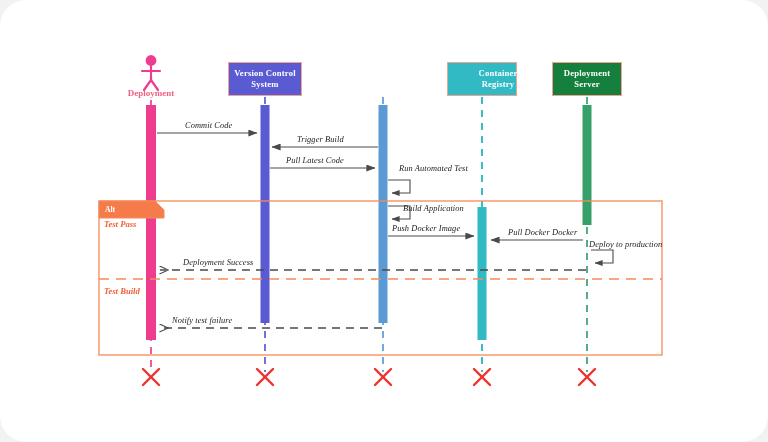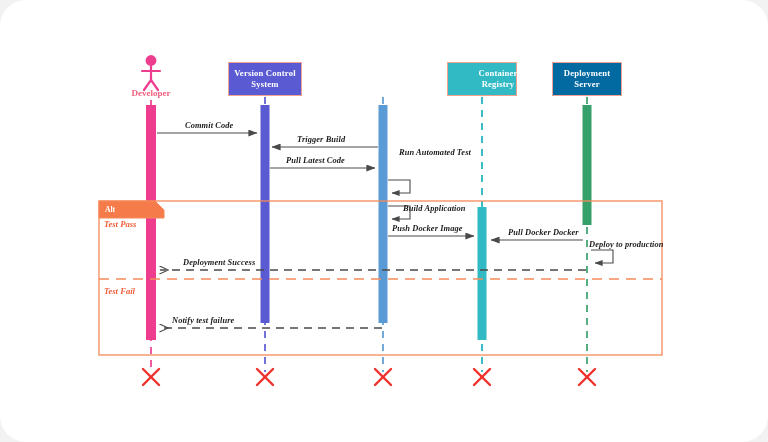--- a/index.html
+++ b/index.html
@@ -21,21 +21,21 @@
   }
   #canvas {
     position: absolute;
     left: 0; top: 0;
     width: 768px;
     height: 442px;
   }
   .lbl {
     position: absolute;
     font-family: "Liberation Serif", serif;
-    font-weight: bold;
+    font-weight: normal;
     font-style: italic;
     color: #1b1b1b;
     white-space: nowrap;
     line-height: 1;
   }
   .msg-lbl { font-size: 8.4px; letter-spacing: .1px; }
   .box {
     position: absolute;
     box-sizing: border-box;
     border: 1.2px solid #f2a28e;
@@ -170,43 +170,43 @@
         <line x1="595" y1="369" x2="579" y2="385"></line>
       </g>
     </g>
   </svg>
 
   <div class="box" style="left:228px; top:62px; width:74px; height:34px; background:#5a5ad2;">Version Control System</div>
 
 
   <div class="box" style="left:447px; top:62px; width:70px; height:34px; background:#31bac4;padding-left:32px;">Container Registry</div>
 
-  <div class="box" style="left:552px; top:62px; width:70px; height:34px; background:#0369a1;">Deployment Server</div>
-
-  <div class="actor-lbl" style="left:121px; top:88px; width:60px;">Developer</div>
+  <div class="box" style="left:552px; top:62px; width:70px; height:34px; background:#15803d;">Deployment Server</div>
+
+  <div class="actor-lbl" style="left:121px; top:88px; width:60px;">Deployment</div>
 
   <div class="lbl msg-lbl" style="left:185px; top:122px;">Commit Code</div>
 
   <div class="lbl msg-lbl" style="left:297px; top:136px;">Trigger Build</div>
 
   <div class="lbl msg-lbl" style="left:286px; top:157px;">Pull Latest Code</div>
 
-  <div class="lbl msg-lbl" style="left:399px; top:149px;">Run Automated Test</div>
+  <div class="lbl msg-lbl" style="left:399px; top:165px;">Run Automated Test</div>
 
   <div class="lbl msg-lbl" style="left:403px; top:205px;">Build Application</div>
 
   <div class="lbl msg-lbl" style="left:392px; top:225px;">Push Docker Image</div>
 
   <div class="lbl msg-lbl" style="left:508px; top:229px;">Pull Docker Docker</div>
 
   <div class="lbl msg-lbl" style="left:589px; top:241px;">Deploy to production</div>
 
   <div class="lbl msg-lbl" style="left:183px; top:259px;">Deployment Success</div>
 
   <div class="lbl msg-lbl" style="left:172px; top:317px;">Notify test failure</div>
 
   <div class="alt-tab-lbl" style="left:105px; top:205px;">Alt</div>
 
   <div class="frag-lbl" style="left:104px; top:219px;">Test Pass</div>
 
-  <div class="frag-lbl" style="left:104px; top:286px;">Test Fail</div>
+  <div class="frag-lbl" style="left:104px; top:286px;">Test Build</div>
 
 </div>
 
 </body></html>

